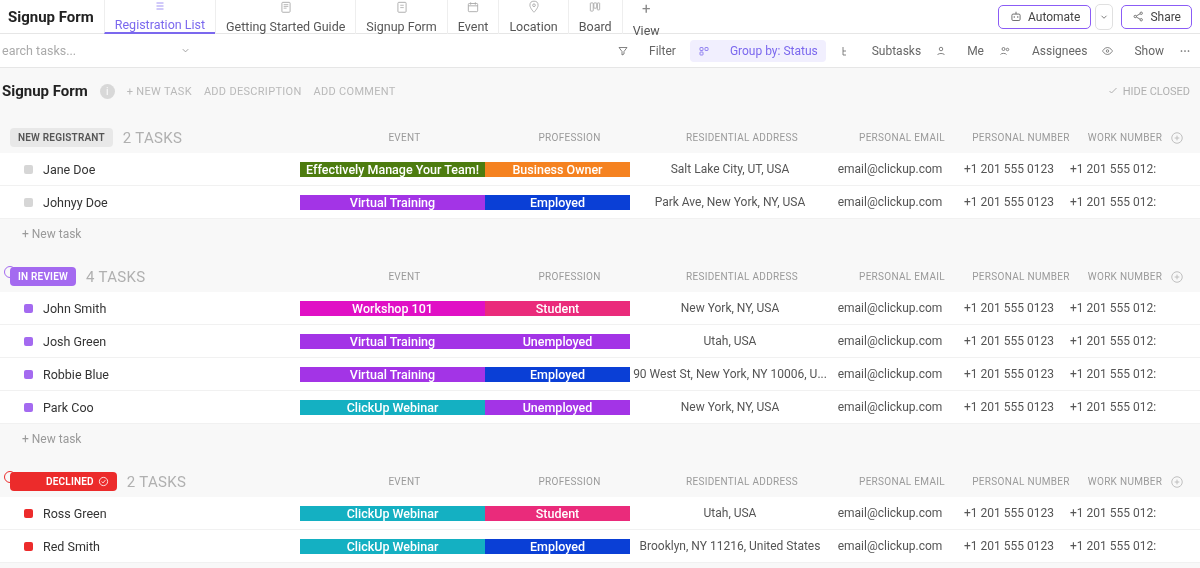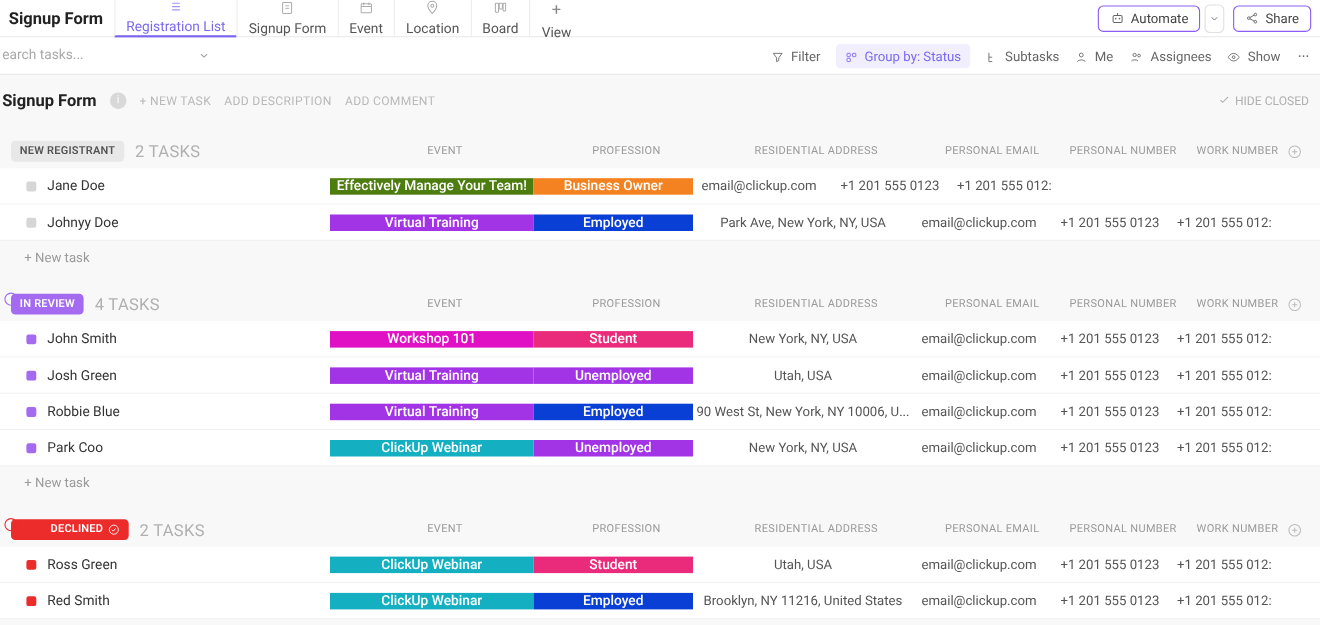--- a/index.html
+++ b/index.html
@@ -9,21 +9,21 @@
 .tab { display: flex; align-items: center; gap: 5px; padding: 0 10px; height: 34px; color: #555; font-size: 12.5px; border-left: 1px solid #eee; cursor: pointer; flex-direction: column; }
 .tab.active { color: #7b68ee; border-bottom: 2px solid #7b68ee; }
 .tab-icon { width: 14px; height: 14px; opacity: .7; }
 .spacer { flex: 1; }
 .pill { display: flex; align-items: center; gap: 5px; padding: 4px 10px; border: 1px solid #8b5cf6; border-radius: 5px; font-size: 12px; color: #444; cursor: pointer; background:#fff; }
 .dropdown-caret { width: 18px; display:flex; align-items:center; justify-content:center; border:1px solid #e0e0e0; border-radius:5px; height:26px; background:#fff; cursor:pointer; }
 .toolbar2 { display:flex; align-items:center; background:#fff; border-bottom:1px solid #e6e6e6; height:34px; padding:0 8px; gap:14px; font-size:12px; color:#666; }
 .search { color:#aaa; font-size:12.5px; margin-left:-6px; }
 .search-caret { color:#999; margin-left: 90px; }
 .toolbar2 .spacer { flex:1; }
-.tb-item { display:flex; align-items:flex-end; gap:6px; cursor:pointer; }
+.tb-item { display:flex; align-items:center; gap:20px; cursor:pointer; }
 .tb-item.grouped { background:#f1effe; color:#7b68ee; padding:4px 8px; border-radius:4px; }
 .header-row { display:flex; align-items:center; padding: 14px 0 10px 2px; gap: 12px; }
 .header-title { font-weight:700; font-size:15px; color:#222; }
 .info-dot { width:15px; height:15px; border-radius:50%; background:#d8d8d8; color:#fff; font-size:10px; display:flex; align-items:center; justify-content:center; }
 .ghost { color:#b9b9b9; font-size:11px; letter-spacing:.3px; cursor:pointer; }
 .hide-closed { color:#b0b0b0; font-size:11px; display:flex; align-items:center; gap:4px; margin-right:10px; cursor:pointer; }
 .group-head { display:flex; align-items:center; padding: 18px 10px 6px 10px; font-size:10px; color:#9a9a9a; letter-spacing:.3px; position:relative; }
 .status-chip { font-size:10px; font-weight:600; padding:4px 8px; border-radius:4px; text-transform:uppercase; letter-spacing:.2px; }
 .chip-new { background:#e8e8e8; color:#555; }
 .chip-review { background:#a46af0; color:#fff; }
@@ -64,20 +64,27 @@
   <div id="tabs-container" style="display:flex;align-items:center;">
       <div class="tab active">
         <svg class="tab-icon" viewBox="0 0 24 24">
           <path d="M5 6h14M5 12h14M5 18h14" stroke="#7b68ee" stroke-width="2"></path>
         </svg>
         <span>Registration List</span>
       </div>
       <div class="tab">
         <svg class="tab-icon" viewBox="0 0 24 24">
           <rect x="5" y="4" width="14" height="17" rx="1.5" fill="none" stroke="#888" stroke-width="1.6"></rect>
+          <path d="M8 8h8M8 11h8M8 14h5" stroke="#888" stroke-width="1.4"></path>
+        </svg>
+        <span>Getting Started Guide</span>
+      </div>
+      <div class="tab">
+        <svg class="tab-icon" viewBox="0 0 24 24">
+          <rect x="5" y="4" width="14" height="17" rx="1.5" fill="none" stroke="#888" stroke-width="1.6"></rect>
           <path d="M9 9h6M9 13h6" stroke="#888" stroke-width="1.4"></path>
         </svg>
         <span>Signup Form</span>
       </div>
       <div class="tab">
         <svg class="tab-icon" viewBox="0 0 24 24">
           <rect x="4" y="6" width="16" height="14" rx="1.5" fill="none" stroke="#888" stroke-width="1.6"></rect>
           <path d="M4 10h16M8 4v4M16 4v4" stroke="#888" stroke-width="1.6"></path>
         </svg>
         <span>Event</span>
@@ -221,20 +228,21 @@
         </svg>
       </div>
     </div>
     <div class="row">
       <div class="cell name">
         <span class="sq grey"></span>
         <span>Jane Doe</span>
       </div>
       <div class="cell event" style="background:#4d7c0f">Effectively Manage Your Team!</div>
       <div class="cell prof" style="background:#f58220">Business Owner</div>
+      <div class="cell addr">Salt Lake City, UT, USA</div>
       <div class="cell email">email@clickup.com</div>
       <div class="cell num">+1 201 555 0123</div>
       <div class="cell wnum">+1 201 555 012:</div>
     </div>
     <div class="row">
       <div class="cell name">
         <span class="sq grey"></span>
         <span>Johnyy Doe</span>
       </div>
       <div class="cell event" style="background:#a334e6">Virtual Training</div>

